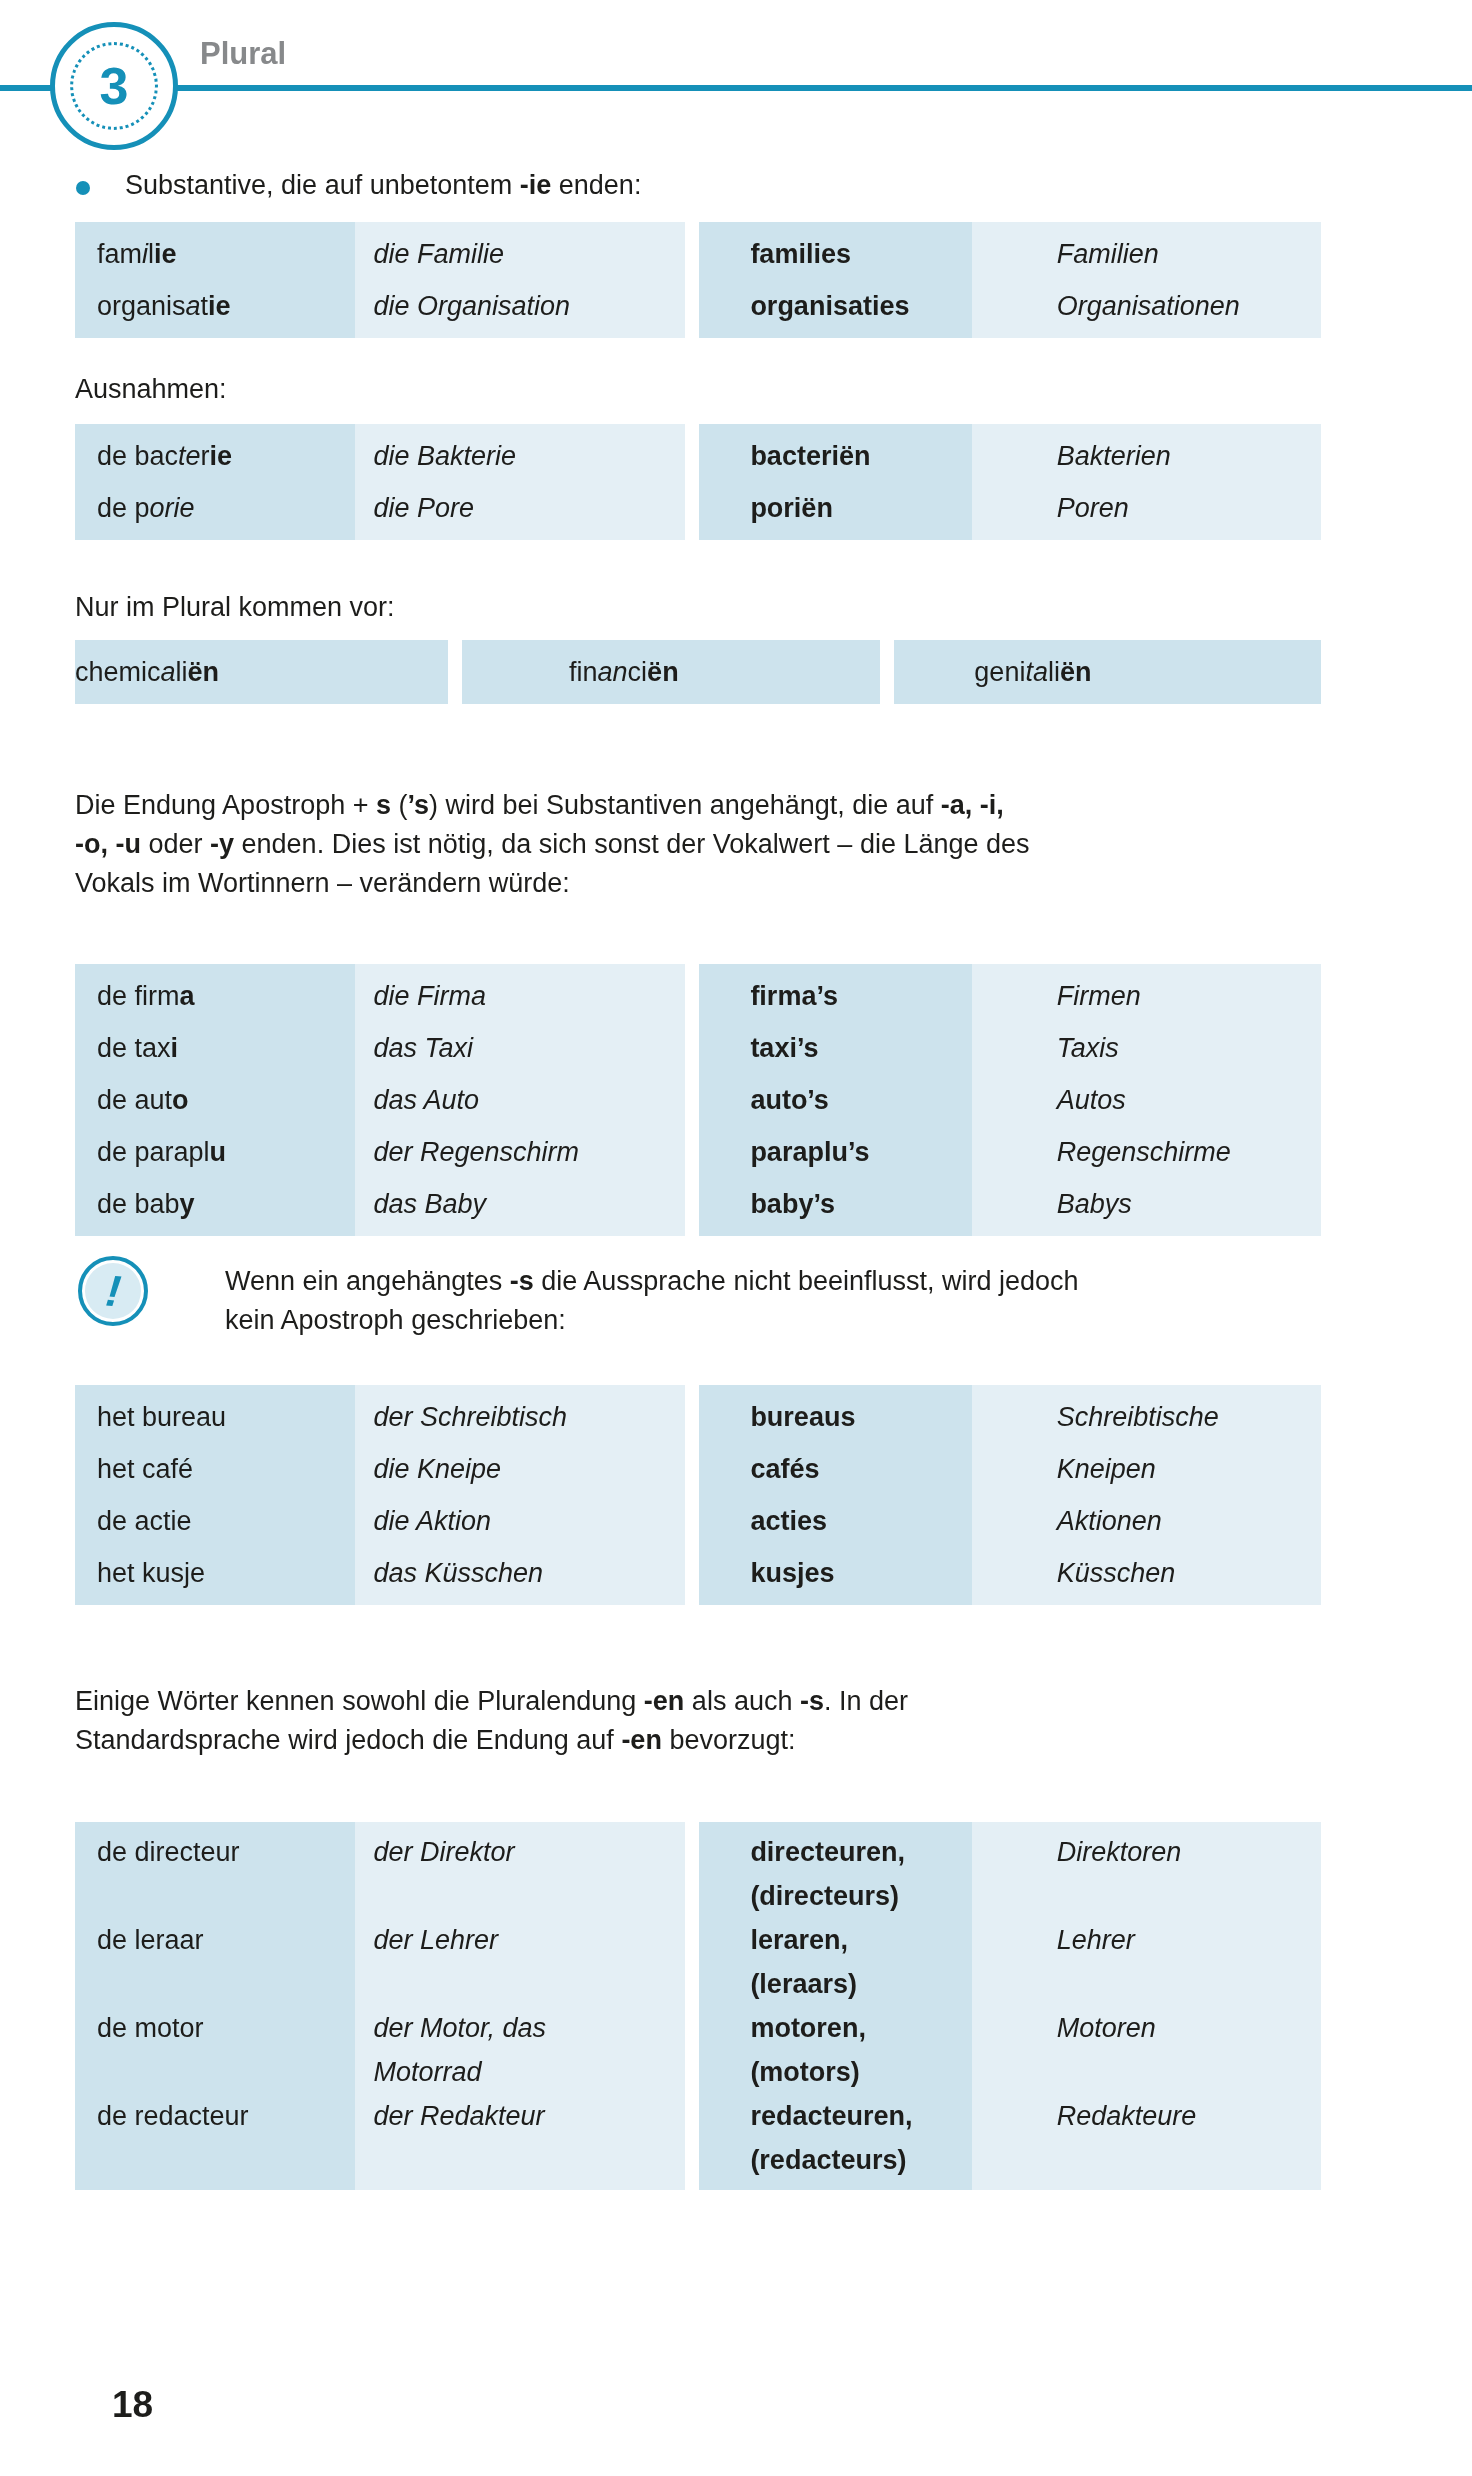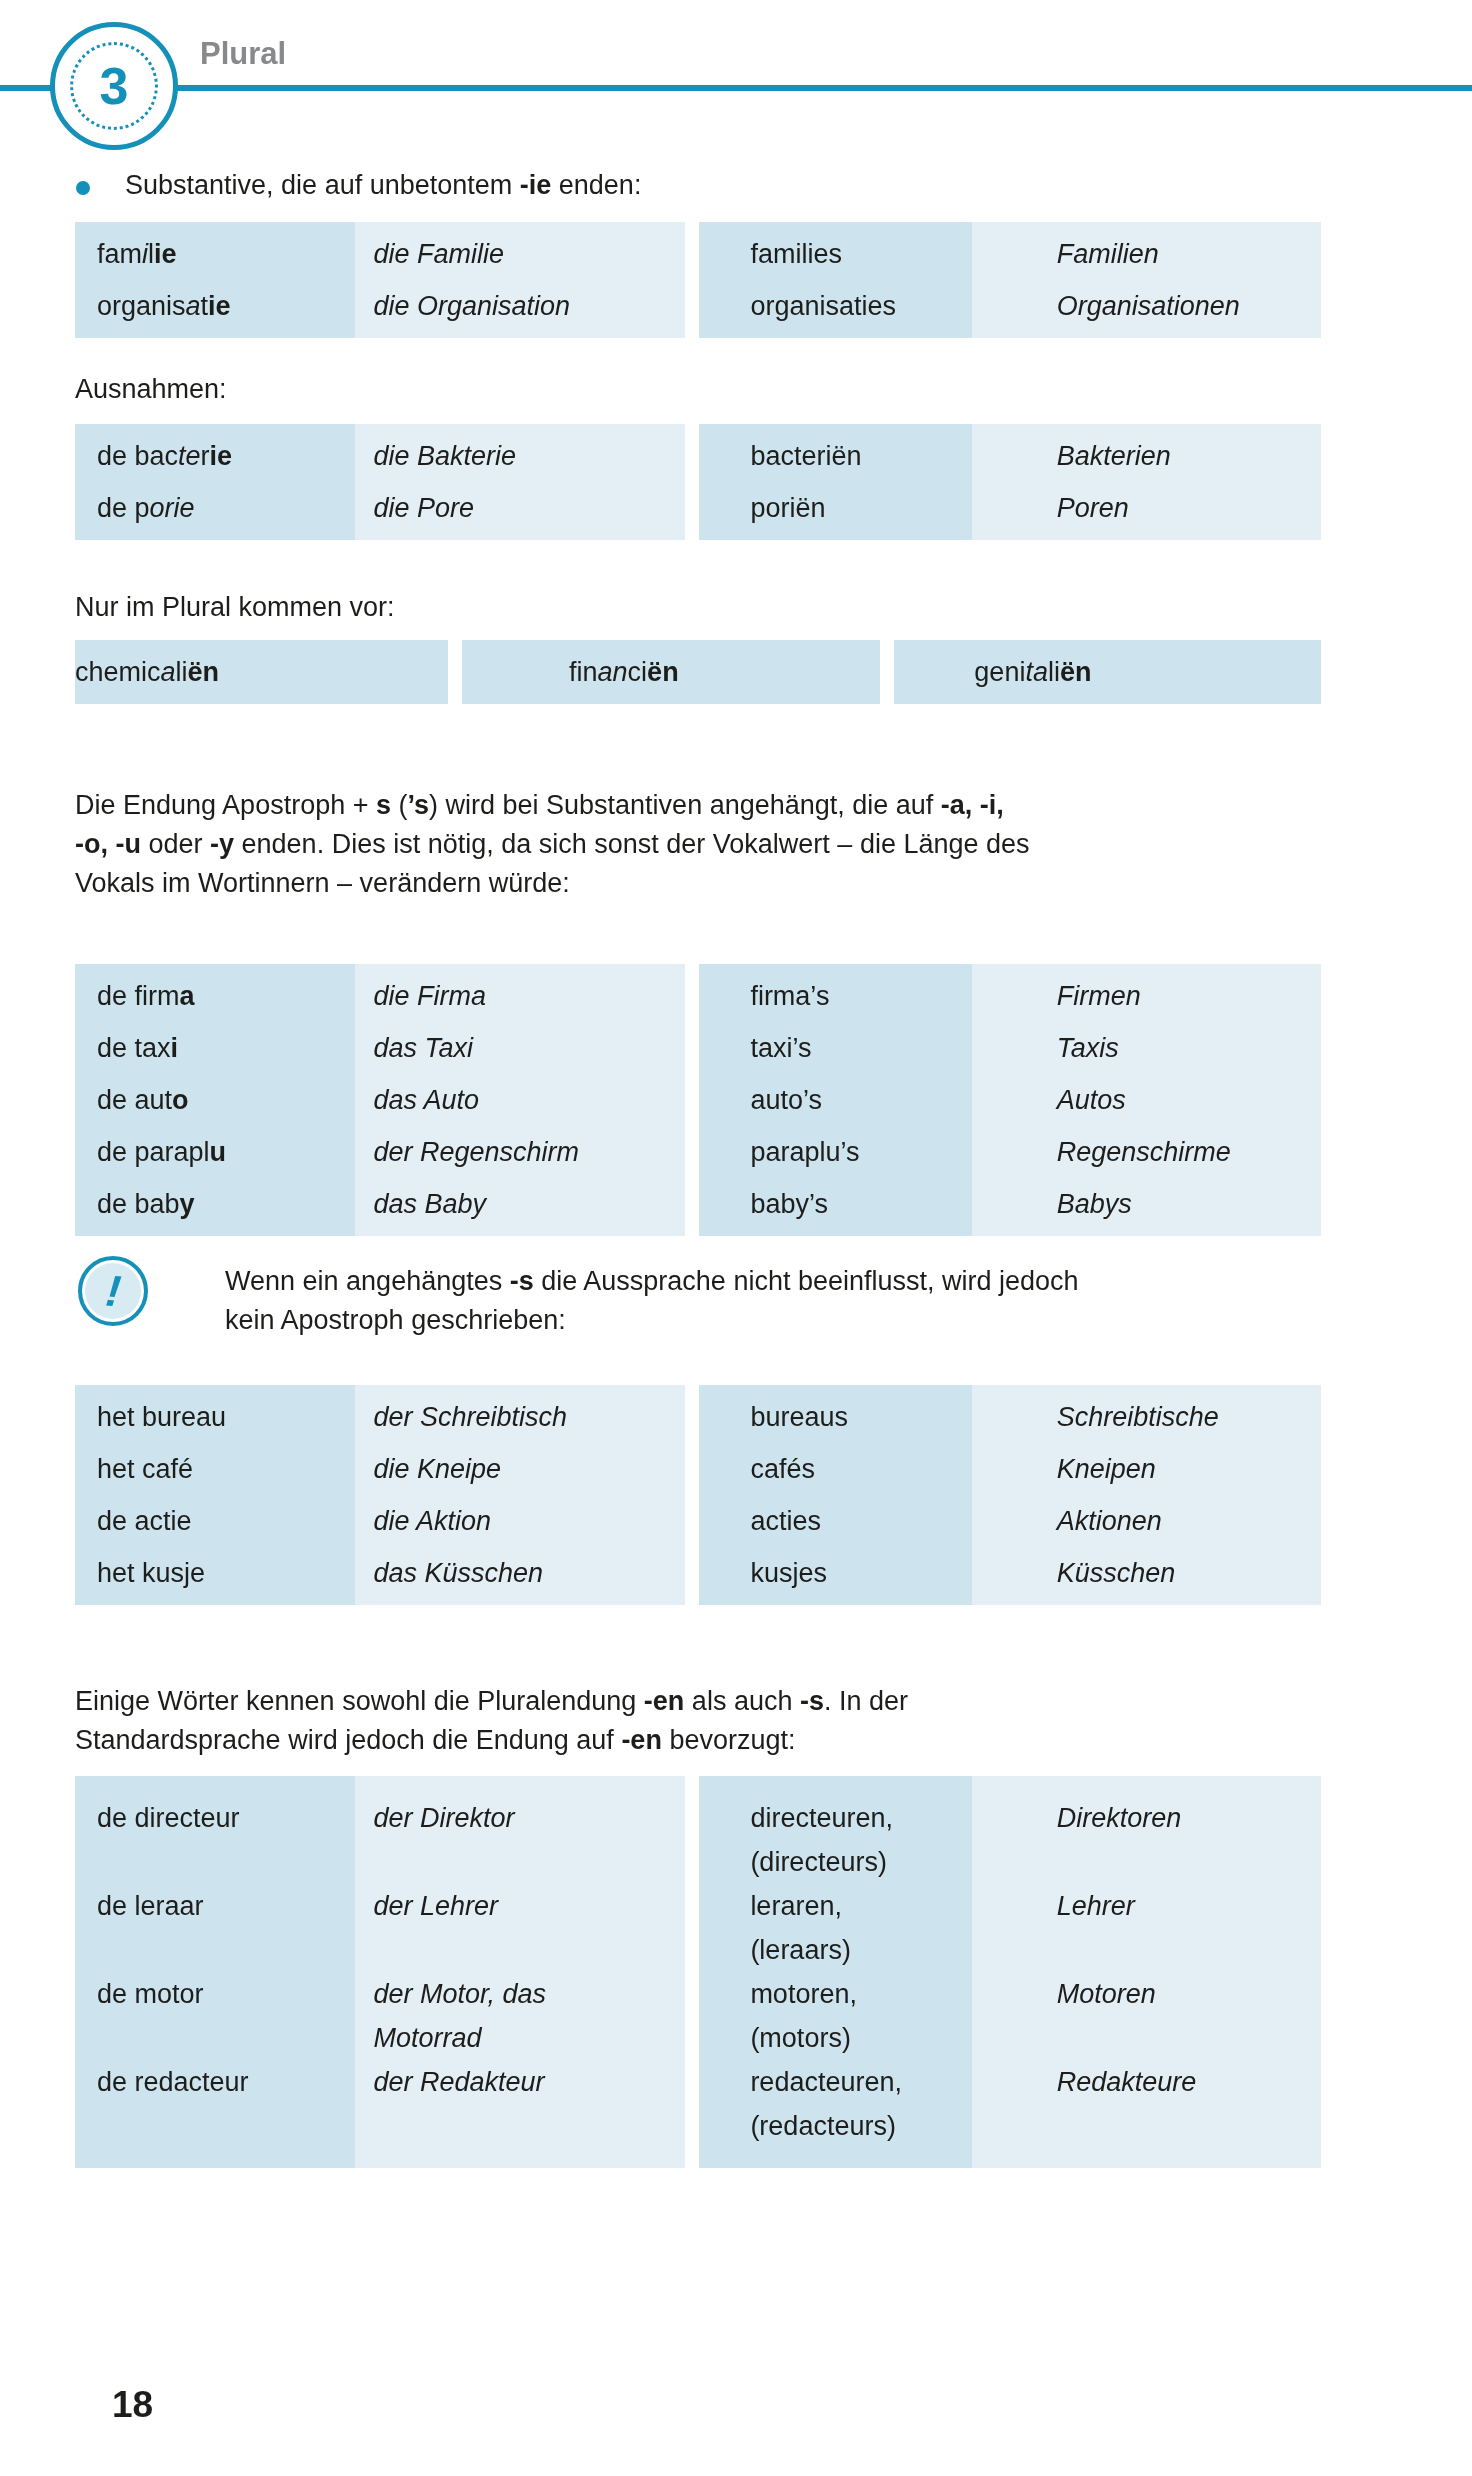--- a/index.html
+++ b/index.html
@@ -30,21 +30,21 @@
   
   .tbl{position:absolute;left:75px;width:1246px;padding:6px 0;box-sizing:border-box;}
   .tbl.four{background:linear-gradient(90deg,
       var(--dark) 0 280px, var(--light) 280px 610px, #ffffff 610px 624px,
       var(--dark) 624px 897px, var(--light) 897px 1246px);}
   .trow{display:flex;line-height:52px;gap:46px;}
   .c{box-sizing:border-box;padding-left:22px;white-space:pre-line;}
   .c1{width:280px;}
   .c2{width:330px;font-style:italic;}
   .sp{width:14px;flex:none;}
-  .c3{width:317px;font-weight:400;}
+  .c3{width:317px;font-weight:700;}
   .c4{width:349px;font-style:italic;}
   
   .tbl.tight .trow{line-height:44px;align-items:flex-start;}
   
   .tbl.three{background:linear-gradient(90deg,
       var(--dark) 0 373px, #ffffff 373px 387px,
       var(--dark) 387px 805px, #ffffff 805px 819px,
       var(--dark) 819px 1246px);}
   .t3c1{width:437px;box-sizing:border-box;}
   .t3c2{width:338px;box-sizing:border-box;padding-left:14px;}
@@ -198,21 +198,21 @@
       <div class="c c2"><span>das Küsschen</span></div>
       <div class="sp"></div>
       <div class="c c3"><span>kusjes</span></div>
       <div class="c c4"><span>Küsschen</span></div>
     </div>
   </div>
 
   <div class="para rich" style="top:1682px"><span>Einige Wörter kennen sowohl die Pluralendung </span><span class="seg-b">-en</span><span> als auch </span><span class="seg-b">-s</span><span>. In der
 Standardsprache wird jedoch die Endung auf </span><span class="seg-b">-en</span><span> bevorzugt:</span></div>
 
-  <div class="tbl four tight" style="top:1776px;padding:20px 0">
+  <div class="tbl four tight" style="top:1822px;padding:8px 0">
     <div class="trow">
       <div class="c c1"><span>de directeur</span></div>
       <div class="c c2"><span>der Direktor</span></div>
       <div class="sp"></div>
       <div class="c c3"><span>directeuren,
 (directeurs)</span></div>
       <div class="c c4"><span>Direktoren</span></div>
     </div>
     <div class="trow">
       <div class="c c1"><span>de leraar</span></div>

